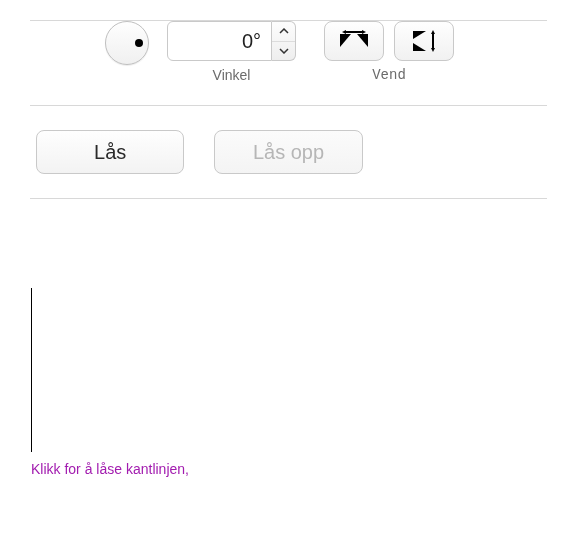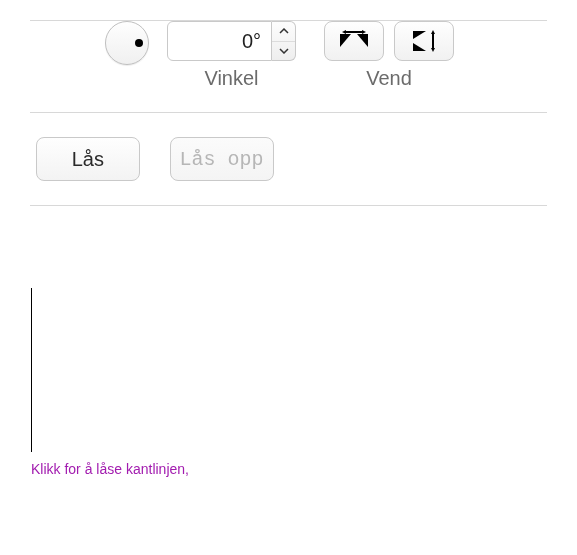--- a/index.html
+++ b/index.html
@@ -93,67 +93,67 @@
       align-items: center;
       justify-content: center;
       font-size: 10px;
       color: #333;
       cursor: default;
       border: none;
       background: transparent;
     }
     .stepper-btn:first-child { border-bottom: 1px solid #dcdcdc; }
     .control-label {
-      font-size: 20px;
+      font-size: 14px;
       color: #6b6b6b;
       margin-top: 6px;
     }
     .flip-group {
       display: flex;
       flex-direction: column;
       align-items: center;
       margin-left: 10px;
+      font-family: Liberation Mono, monospace;
     }
     .flip-buttons {
       display: flex;
       gap: 10px;
     }
     .flip-btn {
       width: 60px;
       height: 40px;
       border: 1px solid #c9c9c9;
       border-radius: 8px;
       background: linear-gradient(180deg,#fefefe,#f1f1f1);
       display: flex;
       align-items: center;
       justify-content: center;
       cursor: default;
     }
     .button-grid {
       display: grid;
-      grid-template-columns: 1fr 1fr 1fr 1fr;
+      grid-template-columns: 1fr 1fr 1fr;
       gap: 18px 30px;
       padding: 24px 6px 24px 6px;
     }
     .pill-btn {
       height: 44px;
       border-radius: 8px;
       border: 1px solid #c9c9c9;
       background: linear-gradient(180deg,#fefefe,#f3f3f3);
       font-size: 20px;
       color: #2a2a2a;
       display: flex;
       align-items: center;
       justify-content: center;
       cursor: default;
     }
     .pill-btn.disabled {
       color: #b6b6b6;
       background: linear-gradient(180deg,#fbfbfb,#f4f4f4);
-      font-family: Liberation Mono, monospace;
     }
     .callout-line {
       position: absolute;
       left: 31px;
       top: 288px;
       width: 1px;
       height: 164px;
       background: #000;
     }
     .callout-text {

